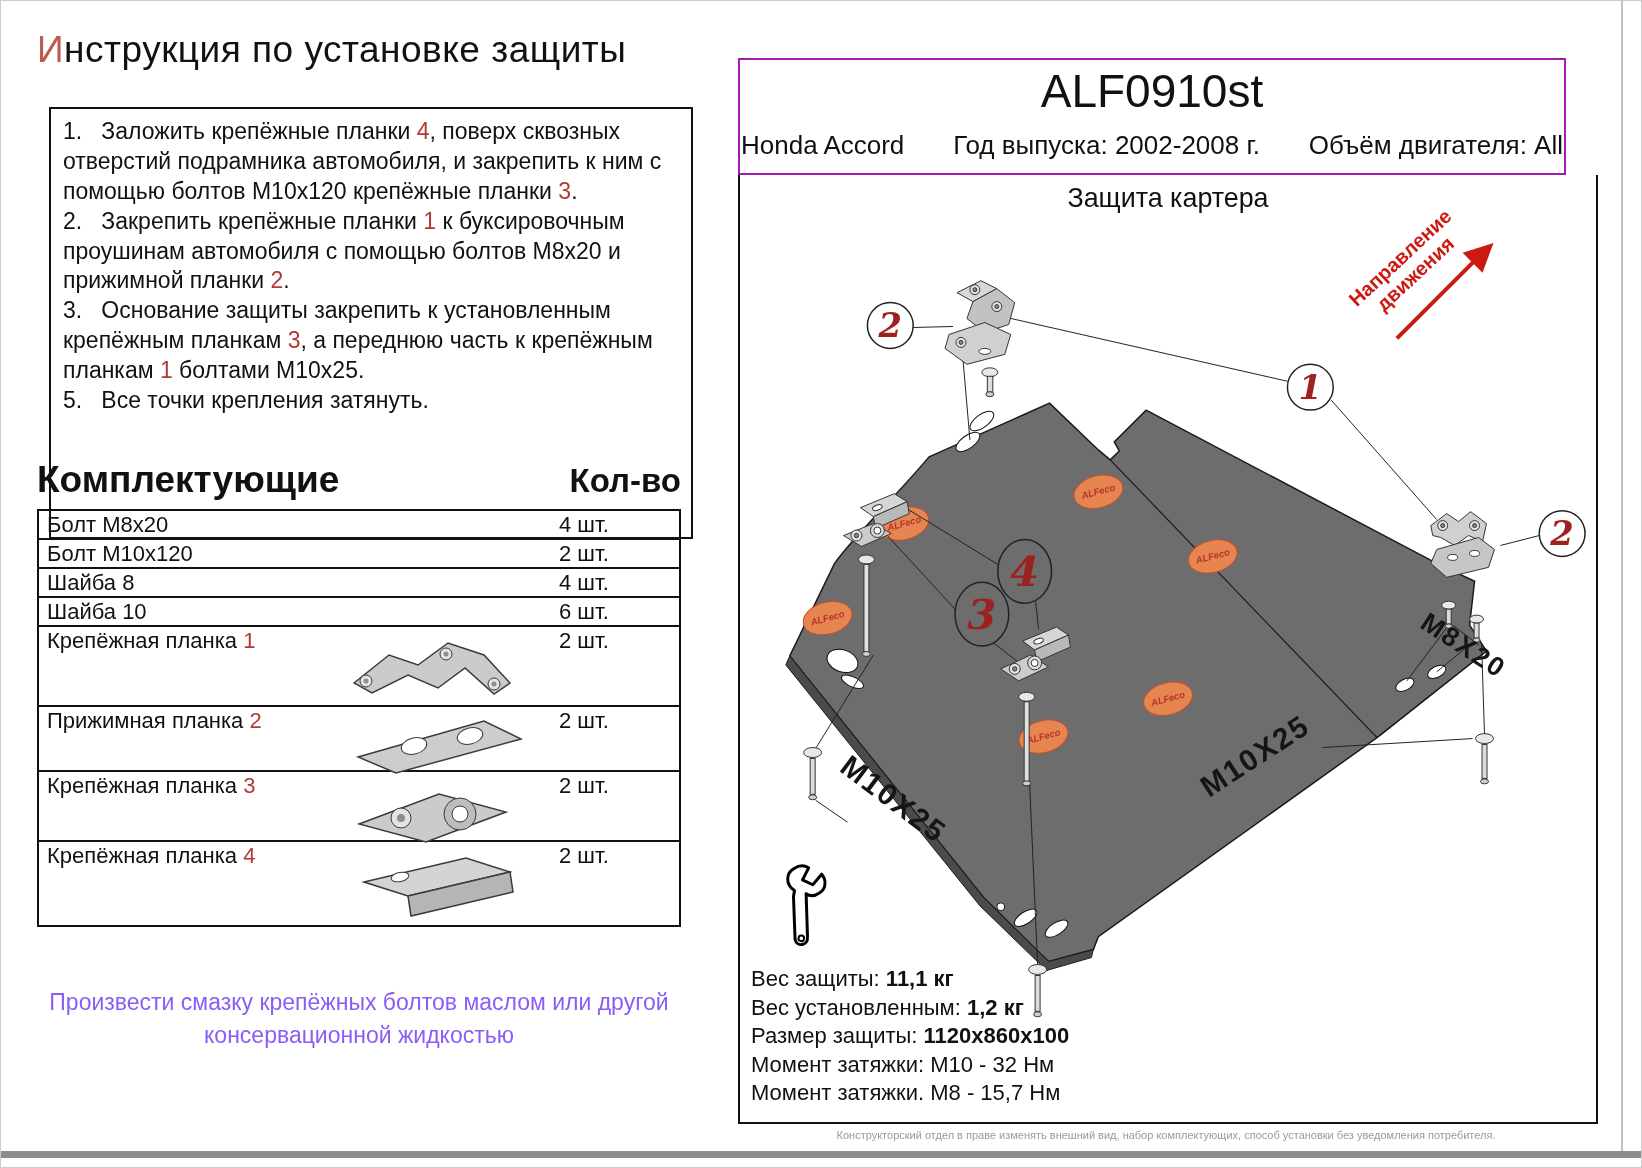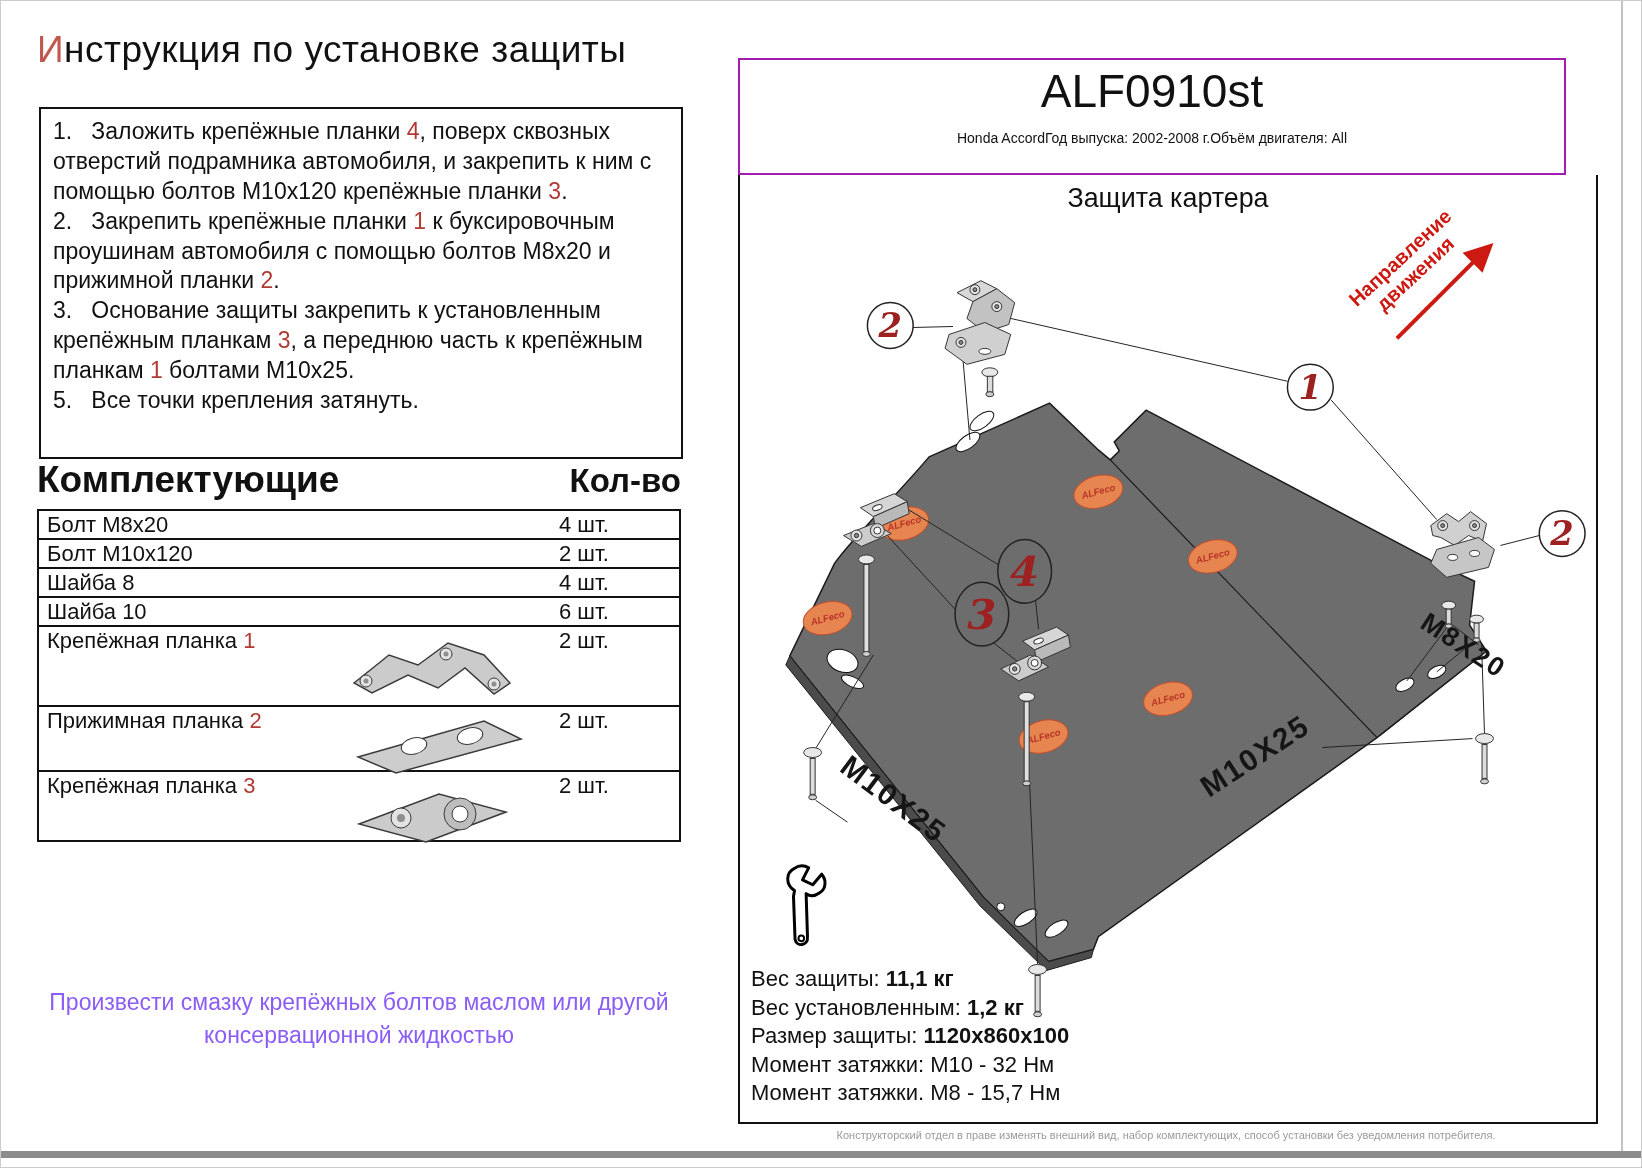--- a/index.html
+++ b/index.html
@@ -4,40 +4,40 @@
 <style>
   html,body{margin:0;padding:0;background:#e9e9e9;}
   .page{position:relative;width:1642px;height:1168px;background:#ffffff;
         font-family:"Liberation Sans",sans-serif;color:#111;overflow:hidden;
         border:1px solid #cccccc;box-sizing:border-box;}
   .abs{position:absolute;}
 
   
   .doc-title{left:36px;top:28px;font-size:37px;letter-spacing:.5px;white-space:nowrap;}
   .doc-title .first{color:#c0584f;}
-  .instr-box{left:38px;top:106px;width:644px;height:352px;border:2px solid #111;
+  .instr-box{left:48px;top:106px;width:644px;height:432px;border:2px solid #111;
              box-sizing:border-box;padding:8px 10px 0 12px;font-size:23px;line-height:1.3;}
   .ref{color:#b03a33;}
   .parts-head{left:36px;top:458px;width:644px;display:flex;justify-content:space-between;align-items:baseline;}
   .parts-head .h1{font-size:37px;font-weight:bold;}
   .parts-head .h2{font-size:33px;font-weight:bold;}
   table.parts{left:36px;top:508px;width:644px;border-collapse:collapse;position:absolute;
               border:2px solid #111;font-size:22px;}
   table.parts tr{border-top:2px solid #111;}
   table.parts tr:first-child{border-top:none;}
   table.parts td{padding:1px 4px 1px 8px;vertical-align:top;line-height:25px;}
   td.qty{width:116px;padding-left:0;}
   td.plabel{position:relative;}
   .part-img{position:absolute;right:12px;top:4px;}
   .note{left:36px;top:985px;width:644px;text-align:center;font-size:23px;line-height:1.45;color:#8b5cf6;}
 
   
   .panel-head{left:737px;top:57px;width:828px;height:117px;border:2px solid #a21caf;box-sizing:border-box;}
   .panel-code{text-align:center;font-size:46px;margin-top:4px;}
-  .panel-row{display:flex;justify-content:center;padding:0 31px;font-size:14px;margin-top:12px;}
+  .panel-row{display:flex;justify-content:space-between;padding:0 1px;font-size:26px;margin-top:12px;}
   .panel-body{left:737px;top:174px;width:860px;height:949px;border:2px solid #111;border-top:none;box-sizing:border-box;}
   .specs{left:750px;top:964px;font-size:22px;line-height:28.5px;}
   .specs b{font-weight:bold;}
   .disclaimer{left:737px;top:1128px;width:856px;text-align:center;font-size:11px;color:#9a9a9a;}
   .bottom-bar{left:0;top:1150px;width:1642px;height:7px;background:#8c8c8c;}
   .right-edge{left:1620px;top:0;width:2px;height:1150px;background:#c2c2c2;}
 
   svg text{font-family:"Liberation Sans",sans-serif;}
   .callout-num{font-family:"DejaVu Serif",serif;font-style:italic;font-weight:bold;fill:#9e2121;}
   .mlabel{font-weight:bold;fill:#151515;letter-spacing:2px;}
@@ -116,20 +116,30 @@
           <svg width="200" height="70" viewBox="0 0 190 70">
             <polygon points="15,48 95,18 162,36 82,66" fill="#cbcbcb" stroke="#3a3a3a" stroke-width="1.5"></polygon>
             <circle cx="57" cy="42" r="10" fill="#e3e3e3" stroke="#3a3a3a"></circle>
                 <circle cx="57" cy="42" r="4" fill="#8f8f8f"></circle>
             <circle cx="116" cy="38" r="16" fill="#bdbdbd" stroke="#3a3a3a"></circle>
                 <circle cx="116" cy="38" r="8" fill="#fff" stroke="#3a3a3a"></circle>
           </svg></span></td>
       <td class="qty">2 шт.</td>
         </tr>
 
+    <tr style="height:85px">
+      <td class="plabel"><span><span>Крепёжная планка </span><span class="ref">4</span></span>
+        <span class="part-img">
+          <svg width="200" height="80" viewBox="0 0 190 80">
+            <polygon points="20,36 122,12 166,26 64,50" fill="#d4d4d4" stroke="#3a3a3a" stroke-width="1.5"></polygon>
+            <polygon points="64,50 166,26 169,46 67,70" fill="#b5b5b5" stroke="#3a3a3a" stroke-width="1.5"></polygon>
+            <ellipse cx="56" cy="31" rx="9" ry="4.5" fill="#fff" stroke="#3a3a3a" transform="rotate(-12 56 31)"></ellipse>
+          </svg></span></td>
+      <td class="qty">2 шт.</td>
+        </tr>
   </tbody>
     </table>
 
   <div class="abs note">
     <div>Произвести смазку крепёжных болтов маслом или другой</div>
     <div>консервационной жидкостью</div>
   </div>
 
   <div class="abs panel-head">
     <div class="panel-code">ALF0910st</div>

